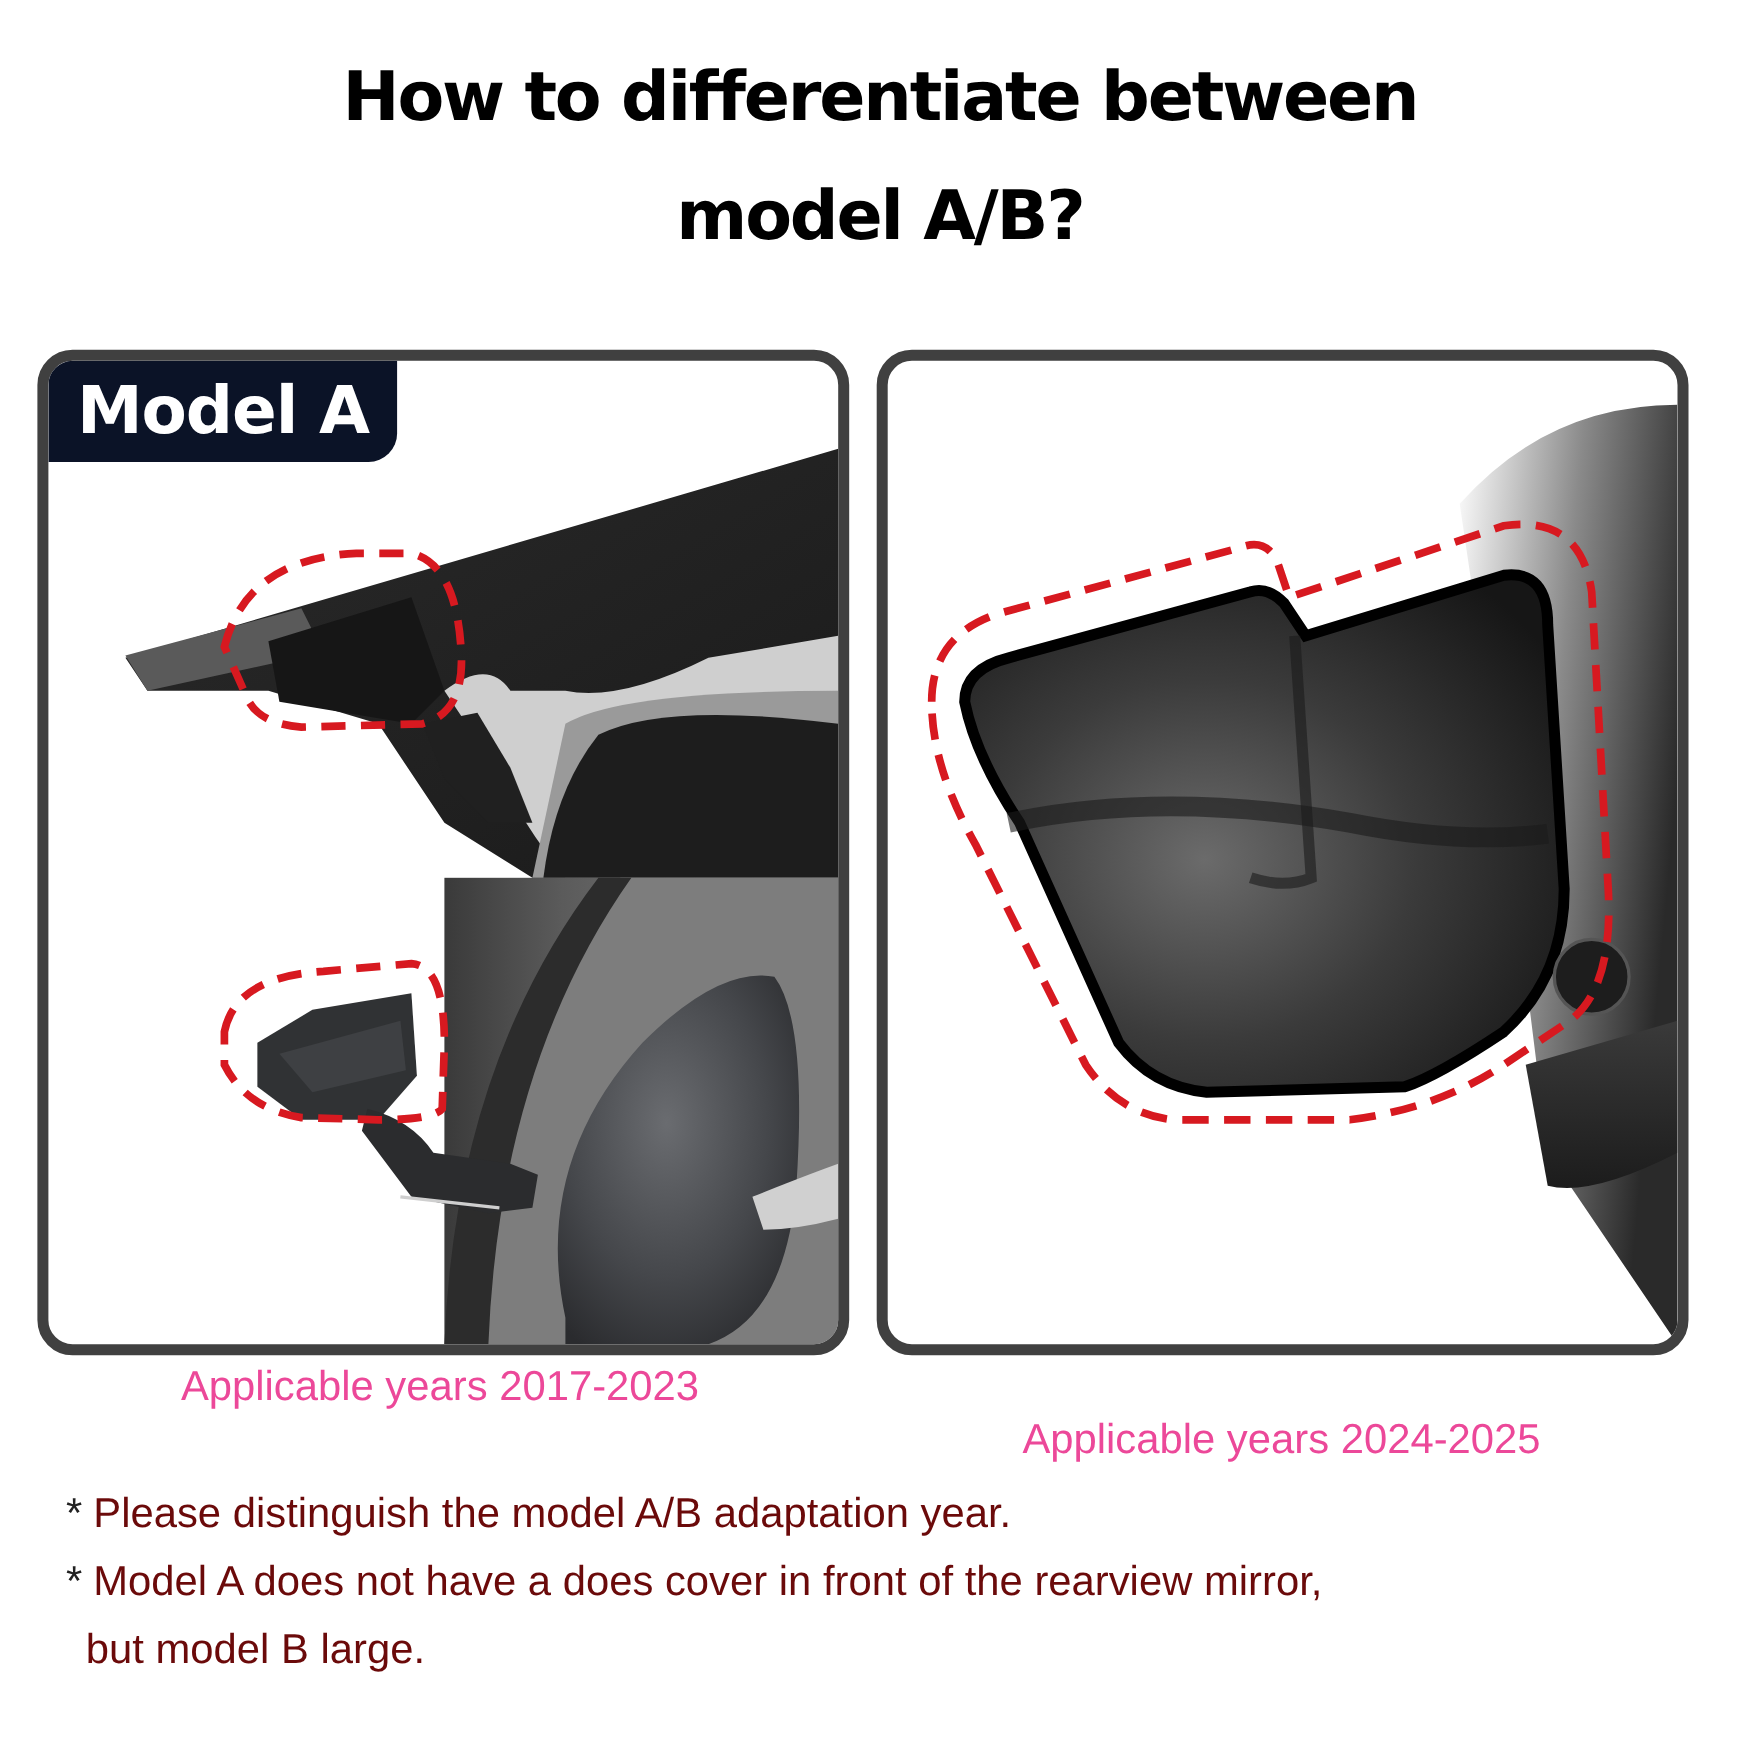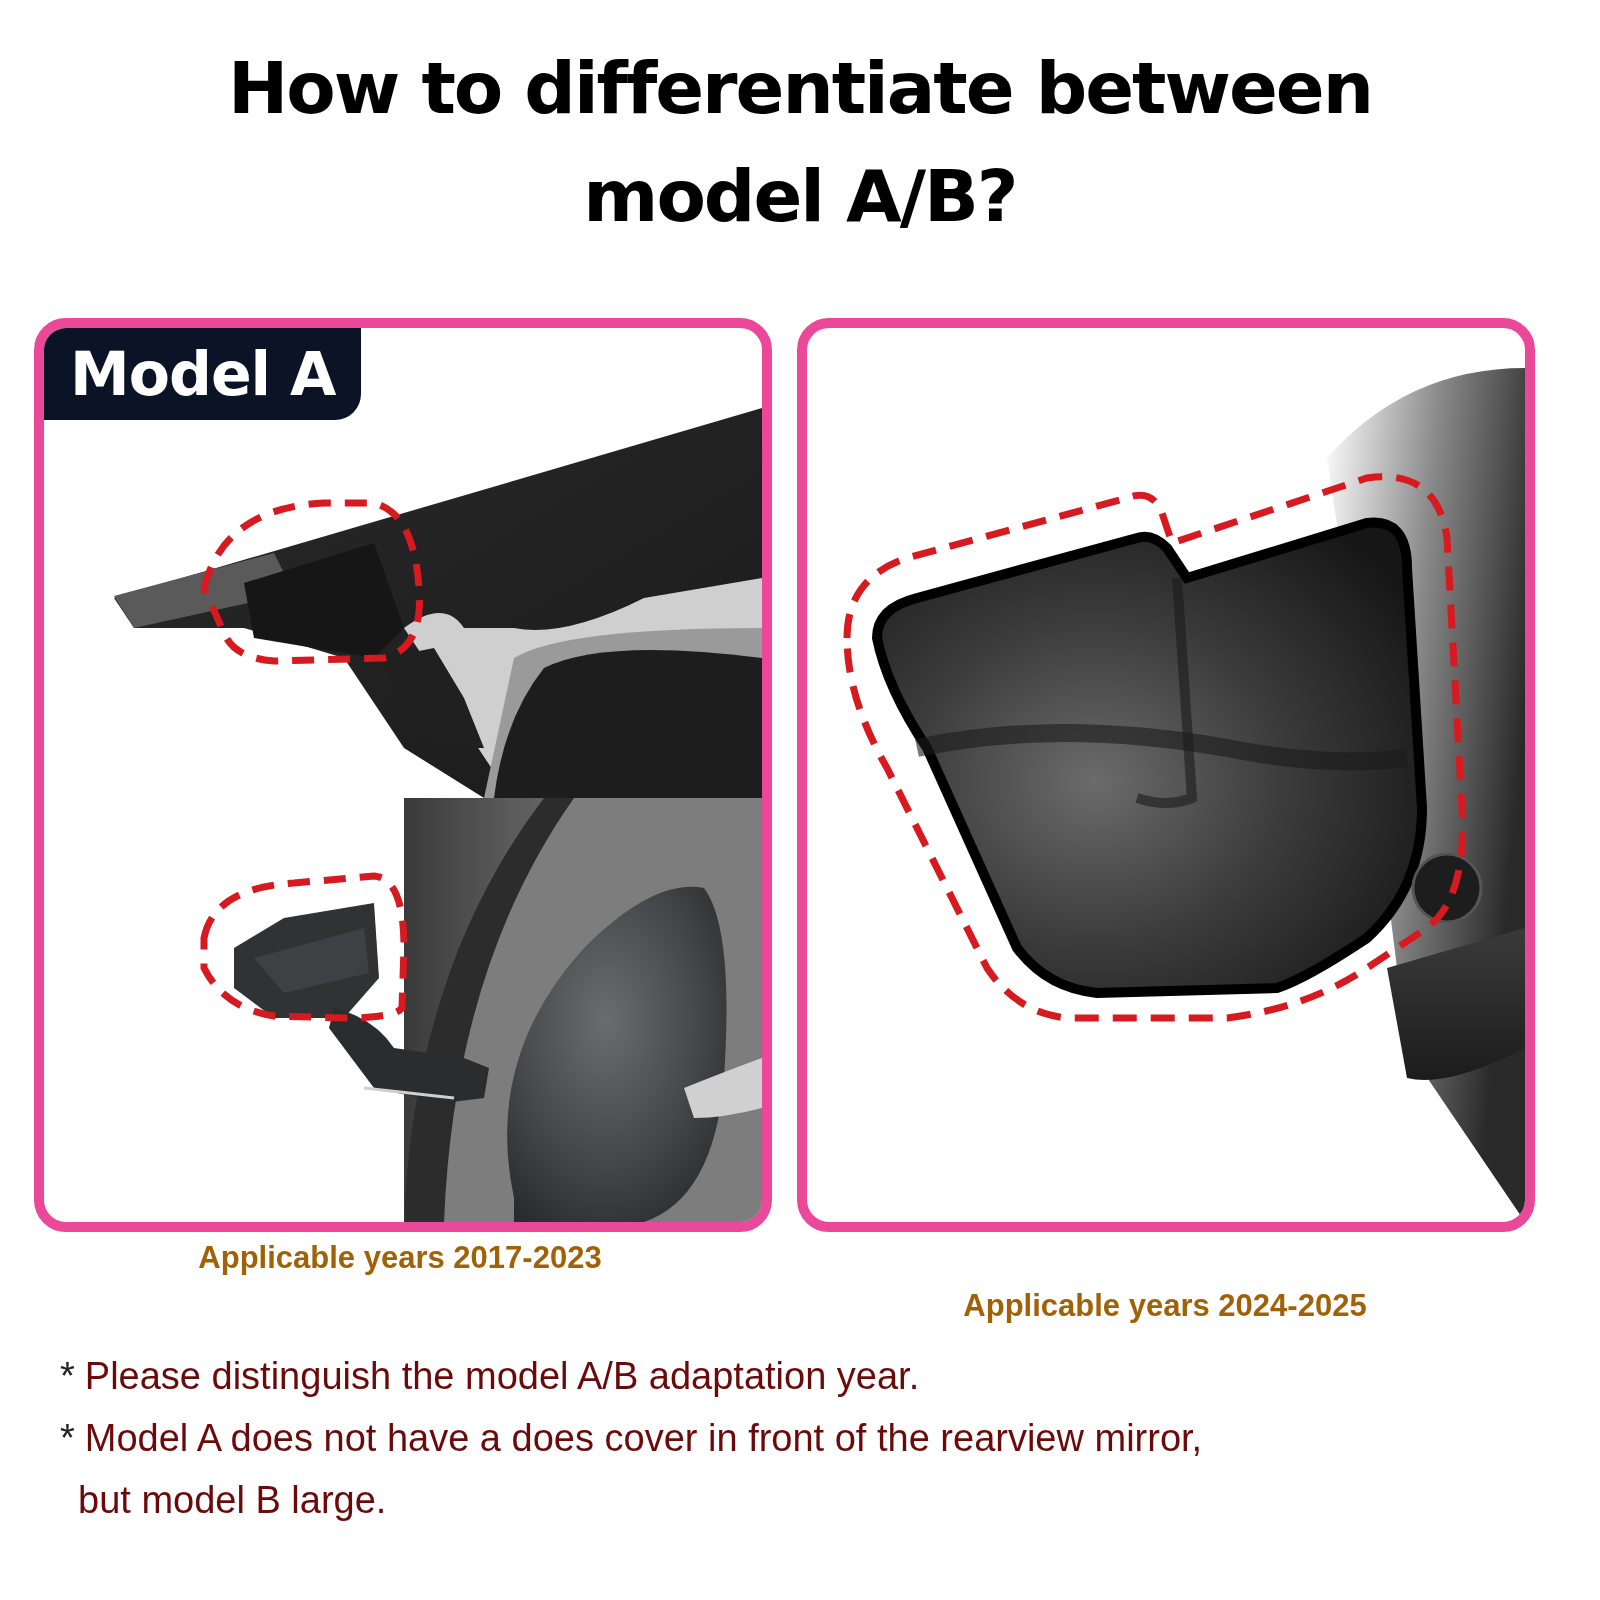--- a/index.html
+++ b/index.html
@@ -1,37 +1,37 @@
 <!DOCTYPE html>
 <html><head>
 <meta charset="utf-8">
 <style>
   html, body { margin: 0; padding: 0; background: #ffffff; }
   body { width: 1600px; height: 1600px; position: relative; overflow: hidden; font-family: "DejaVu Sans", sans-serif; }
   .title {
     position: absolute; left: 0; top: 34px; width: 1600px;
     text-align: center; font-family: "DejaVu Sans", sans-serif; font-weight: bold;
-    font-size: 72px; line-height: 108px; color: #000; letter-spacing: -2px;
+    font-size: 62px; line-height: 108px; color: #000; letter-spacing: -2px;
   }
   .panel {
     position: absolute; top: 318px; width: 718px; height: 894px;
-    border: 10px solid #ec4899; border-radius: 32px; background: #fff; overflow: hidden;
+    border: 10px solid #404040; border-radius: 32px; background: #fff; overflow: hidden;
   }
   .panel.a { left: 34px; }
   .panel.b { left: 797px; }
   .panel svg.photo { position: absolute; left: 0; top: 0; width: 718px; height: 894px; }
   .tag {
     position: absolute; left: 0; top: 0; height: 92px;
     background: #0b1327; color: #fff; border-bottom-right-radius: 26px;
     font-family: "DejaVu Sans", sans-serif; font-weight: bold; font-size: 60px; line-height: 92px;
     padding: 0 26px 0 26px; z-index: 2; letter-spacing: -1px;
   }
   .caption {
     position: absolute; top: 1240px; width: 760px; text-align: center;
-    font-family: "Liberation Sans", sans-serif; font-size: 31px; color: #a16207; font-weight: bold;
+    font-family: "Liberation Sans", sans-serif; font-size: 38px; color: #ec4899;
   }
   .caption.a { left: 20px; }
   .caption.b { left: 785px; margin-top: 48px; }
   .notes {
     position: absolute; left: 60px; top: 1345px; width: 1500px;
     font-family: "Liberation Sans", sans-serif; font-size: 38px; line-height: 62px; color: #6b0a0a;
   }
   .note-line { display: block; white-space: nowrap; }
   .star { color: #222; margin-right: 10px; }
   .cont { padding-left: 18px; }

